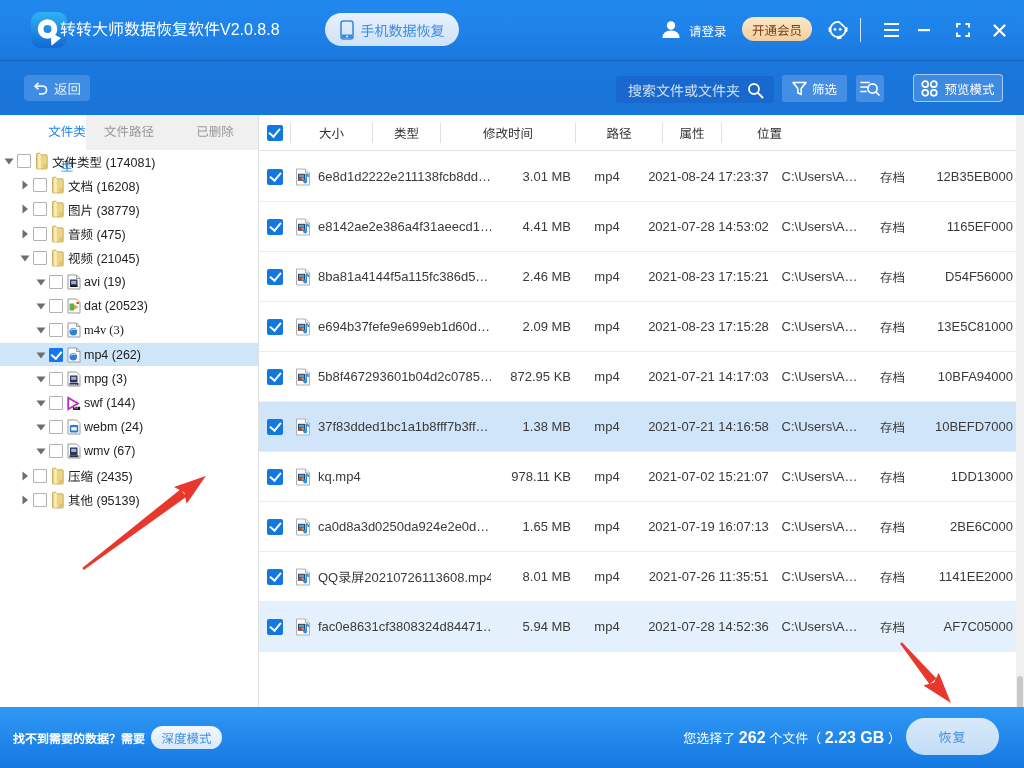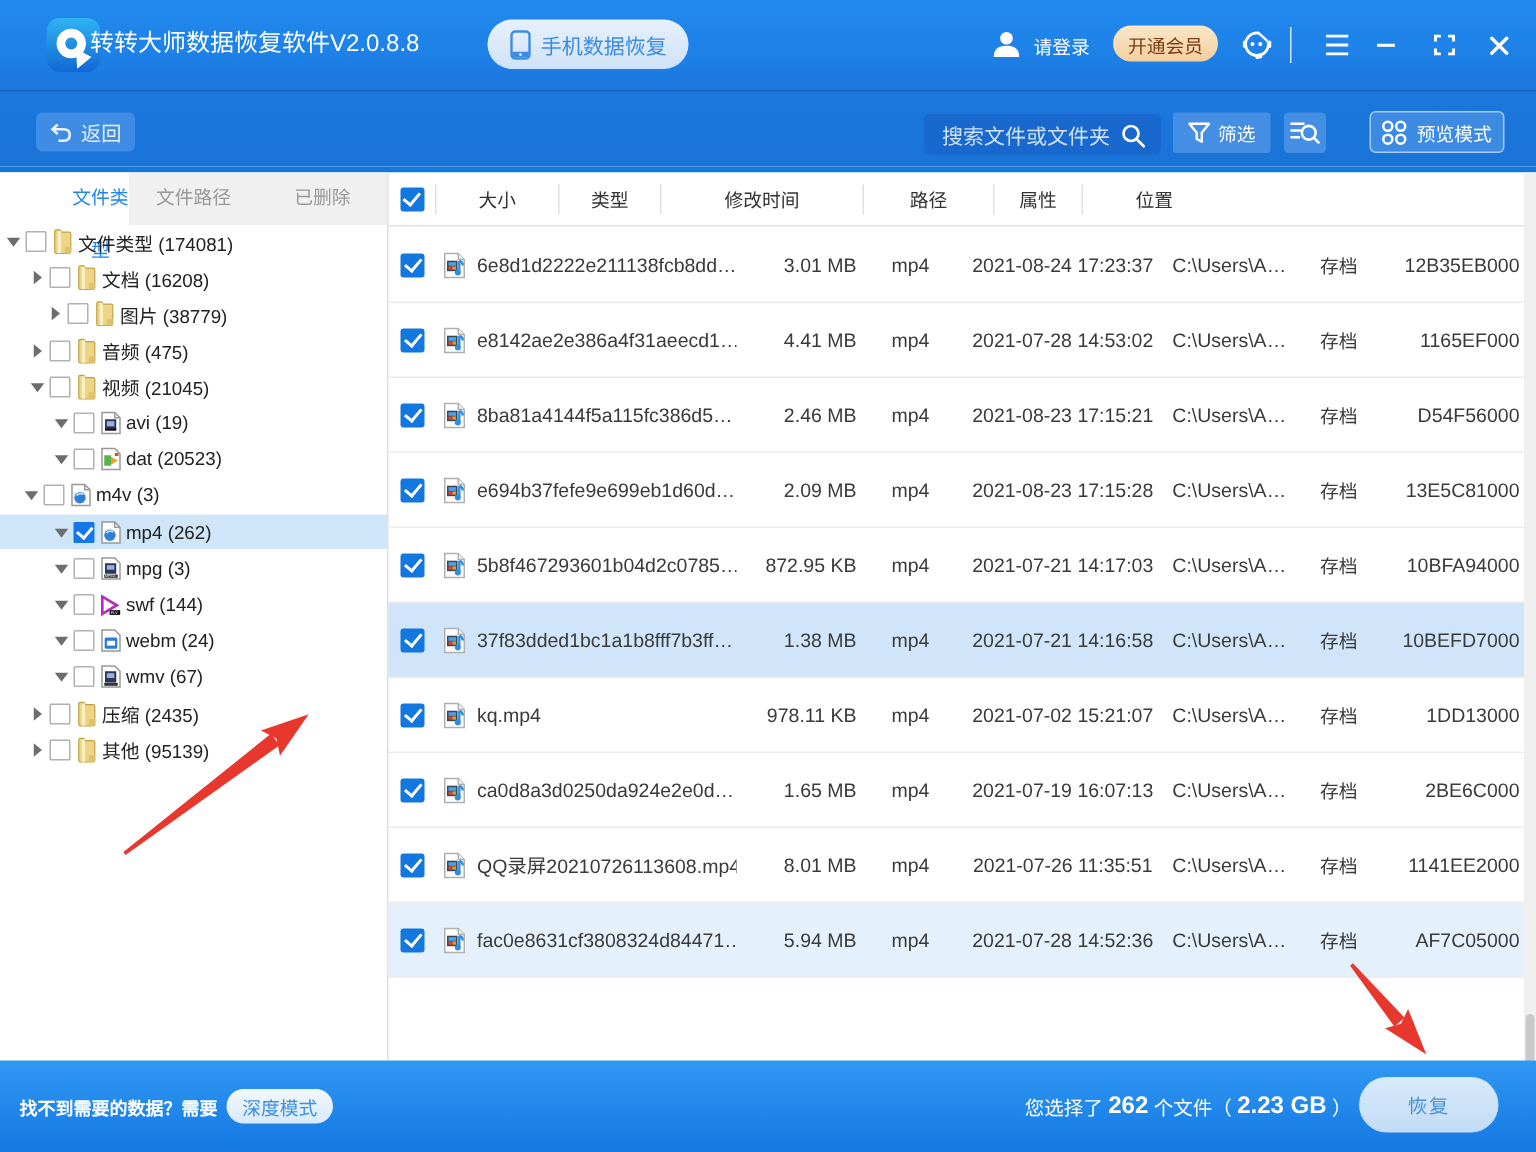--- a/index.html
+++ b/index.html
@@ -241,21 +241,21 @@
         <span class="cb "></span>
         <span style="display:flex;width:15px;justify-content:center;">
           <svg width="14" height="18" viewBox="0 0 14 18">
             <path d="M1.5 2.2 Q1.5 1.2 2.5 1.2 L4.8 1.2 L6 2.8 L11 2.8 Q12.2 2.8 12.2 3.9 L12.2 16 Q12.2 17 11.2 17 L2.5 17 Q1.5 17 1.5 16 Z" fill="#ecd587" stroke="#c2a146" stroke-width="0.8"></path>
             <path d="M4.6 2 L4.6 16.8" stroke="#faf0c2" stroke-width="2.2"></path>
             <path d="M8.2 12.5 L12.2 12.5 L12.2 16.2 Q12.2 17 11.2 17 L8.2 17 Z" fill="#dfc36a"></path>
           </svg>
         </span>
         <span>文档 (16208)</span>
       </div>
-      <div class="trow" style="top:50.4px; padding-left:32px; gap:3px;">
+      <div class="trow" style="top:50.4px; padding-left:20px; gap:3px;">
         <span class="tri">
           <svg width="8" height="10" viewBox="0 0 8 10">
             <path d="M1.5 0.5 L7 5 L1.5 9.5 Z" fill="#6e6e6e"></path>
           </svg>
         </span>
         <span class="cb "></span>
         <span style="display:flex;width:15px;justify-content:center;">
           <svg width="14" height="18" viewBox="0 0 14 18">
             <path d="M1.5 2.2 Q1.5 1.2 2.5 1.2 L4.8 1.2 L6 2.8 L11 2.8 Q12.2 2.8 12.2 3.9 L12.2 16 Q12.2 17 11.2 17 L2.5 17 Q1.5 17 1.5 16 Z" fill="#ecd587" stroke="#c2a146" stroke-width="0.8"></path>
             <path d="M4.6 2 L4.6 16.8" stroke="#faf0c2" stroke-width="2.2"></path>
@@ -324,21 +324,21 @@
         <span style="display:flex;width:15px;justify-content:center;">
           <svg width="14" height="16" viewBox="0 0 14 16">
             <path d="M1 1 L9.5 1 L13 4.5 L13 15 L1 15 Z" fill="#fff" stroke="#999" stroke-width="1"></path>
             <rect x="2.5" y="5.5" width="4.5" height="7" fill="#57b44c"></rect>
             <path d="M7 6.5 L11.5 9 L7 11.8 Z" fill="#e8a22c"></path>
             <rect x="9.5" y="4" width="2.5" height="2" fill="#d4522e"></rect>
           </svg>
         </span>
         <span>dat (20523)</span>
       </div>
-      <div class="trow" style="top:171.4px; padding-left:16px; gap:3px;">
+      <div class="trow" style="top:171.4px; padding-left:36px; gap:3px;font-family:Liberation Serif, serif;">
         <span class="tri">
           <svg width="10" height="8" viewBox="0 0 10 8">
             <path d="M0.5 1.5 L9.5 1.5 L5 7.5 Z" fill="#6e6e6e"></path>
           </svg>
         </span>
         <span class="cb "></span>
         <span style="display:flex;width:15px;justify-content:center;">
           <svg width="14" height="16" viewBox="0 0 14 16">
             <path d="M1 1 L9.5 1 L13 4.5 L13 15 L1 15 Z" fill="#fff" stroke="#999" stroke-width="1"></path>
             <path d="M9.5 1 L9.5 4.5 L13 4.5" fill="none" stroke="#999" stroke-width="1"></path>

